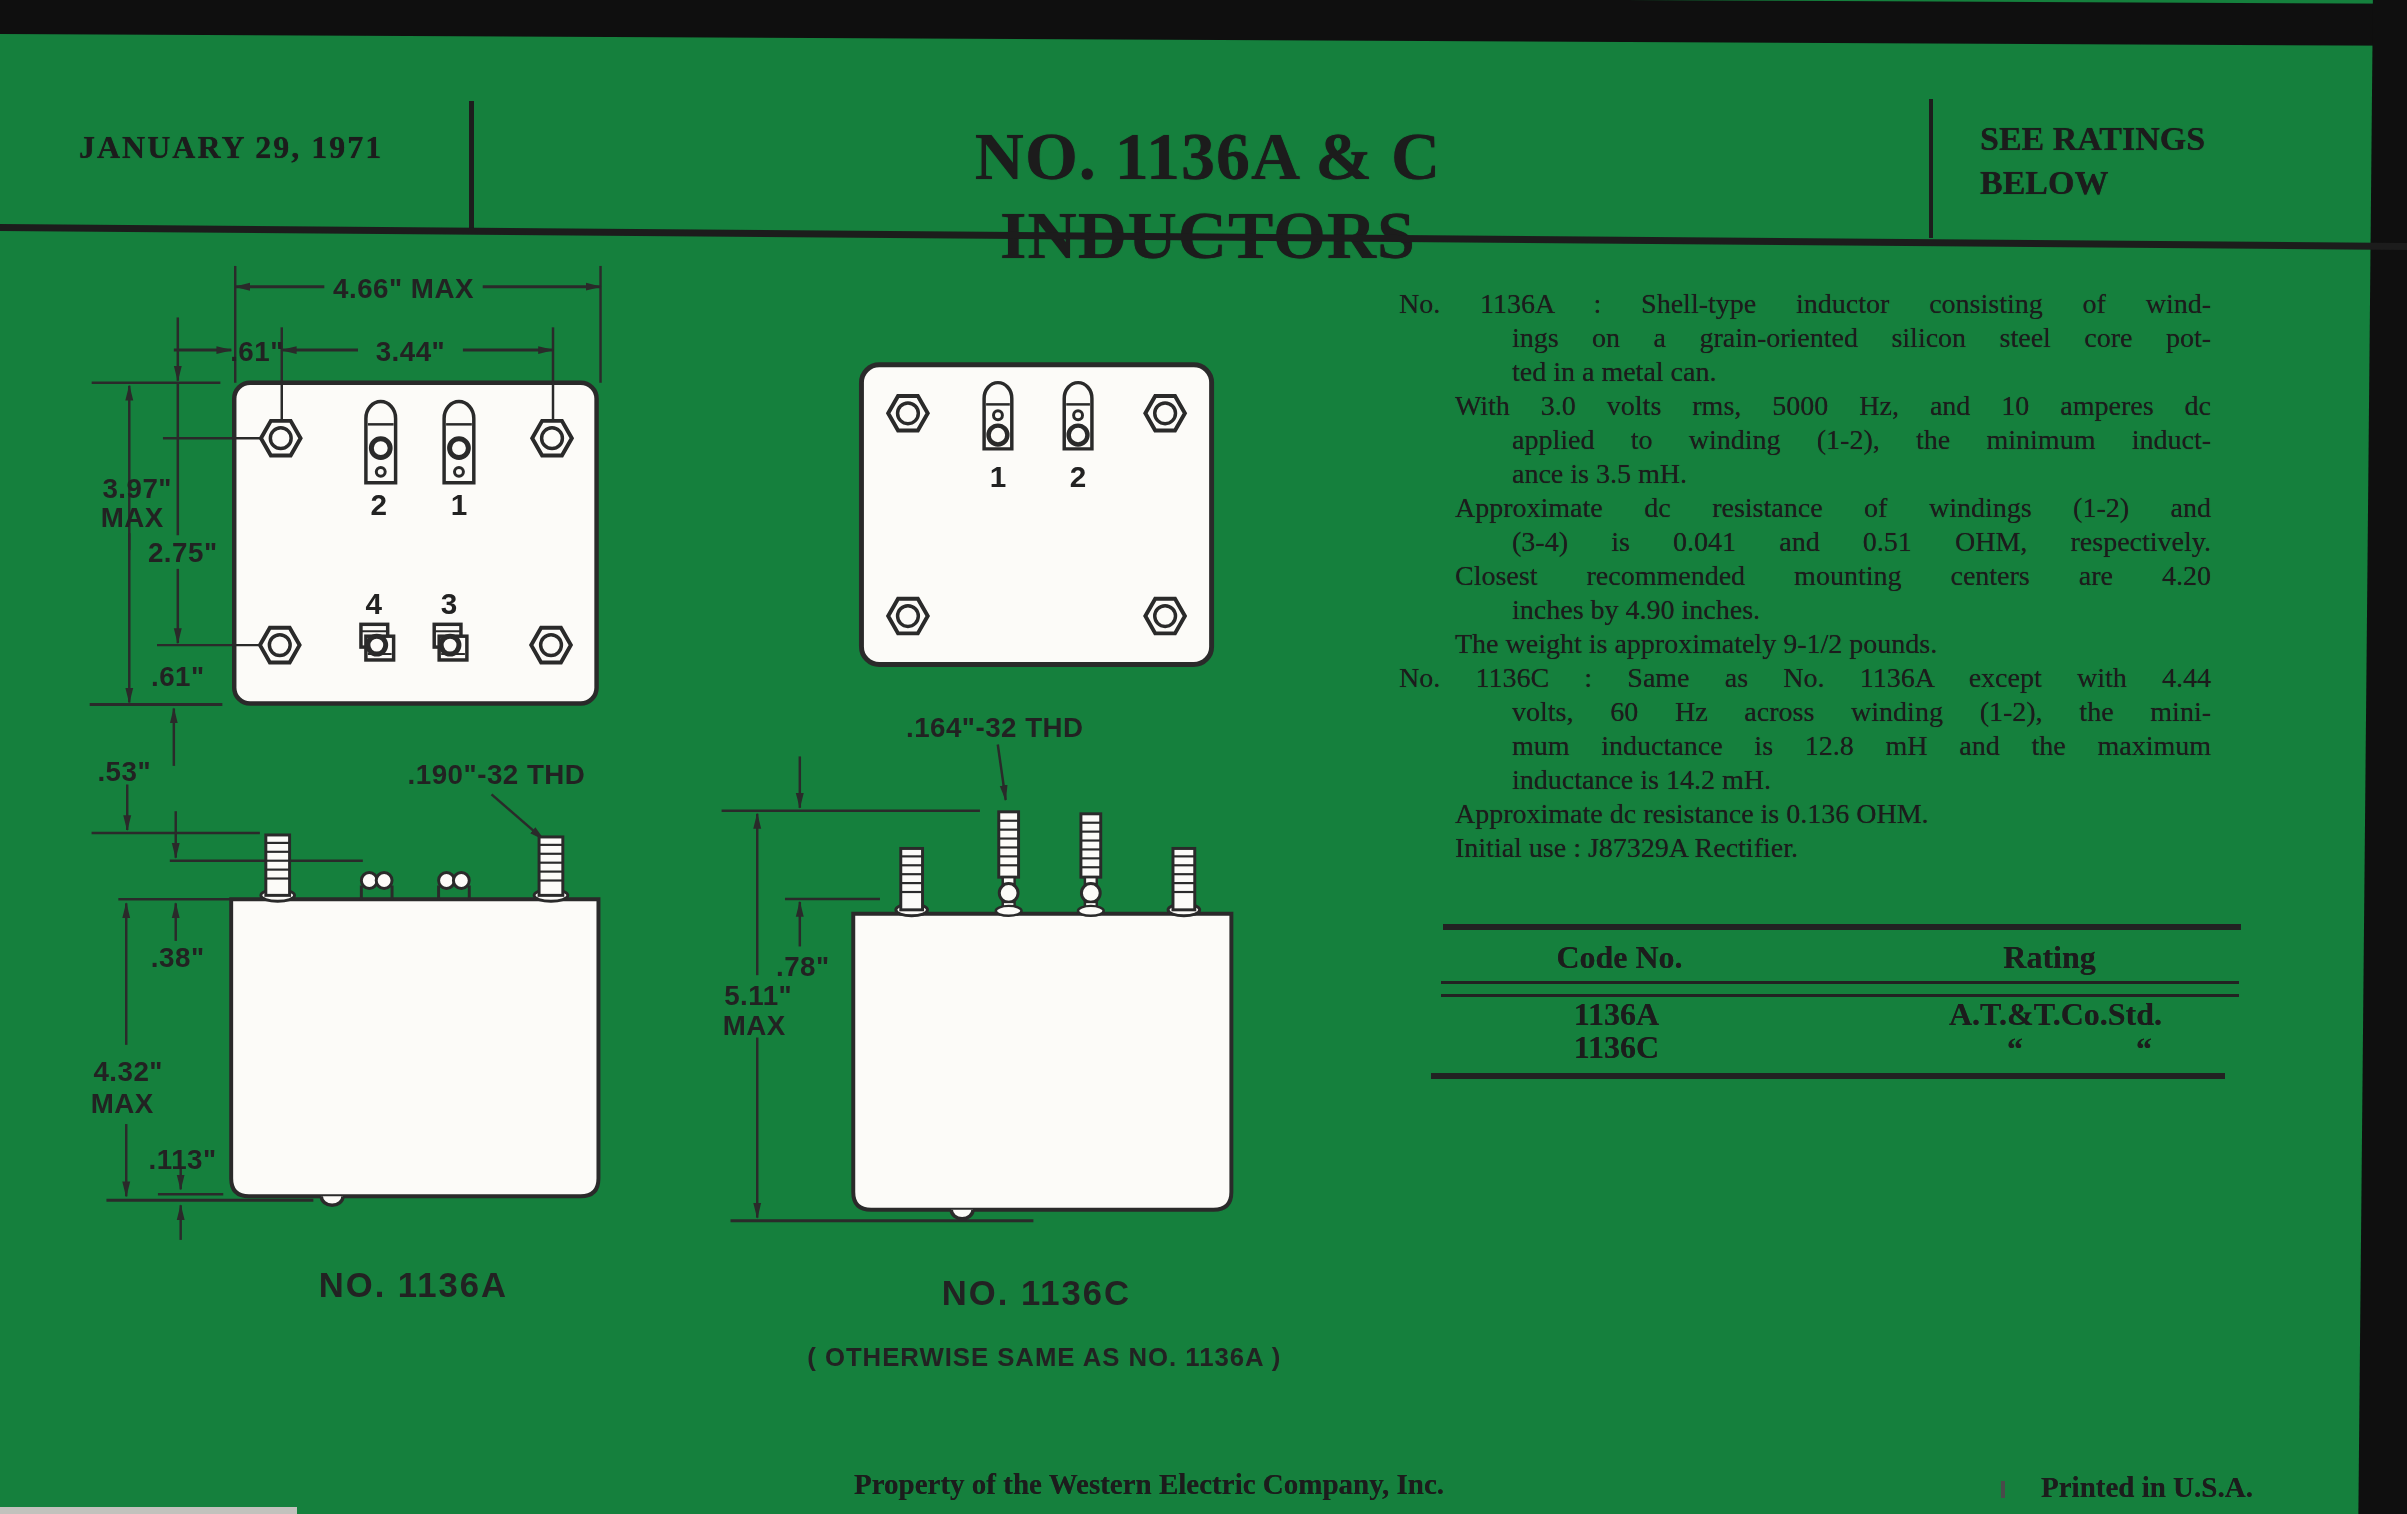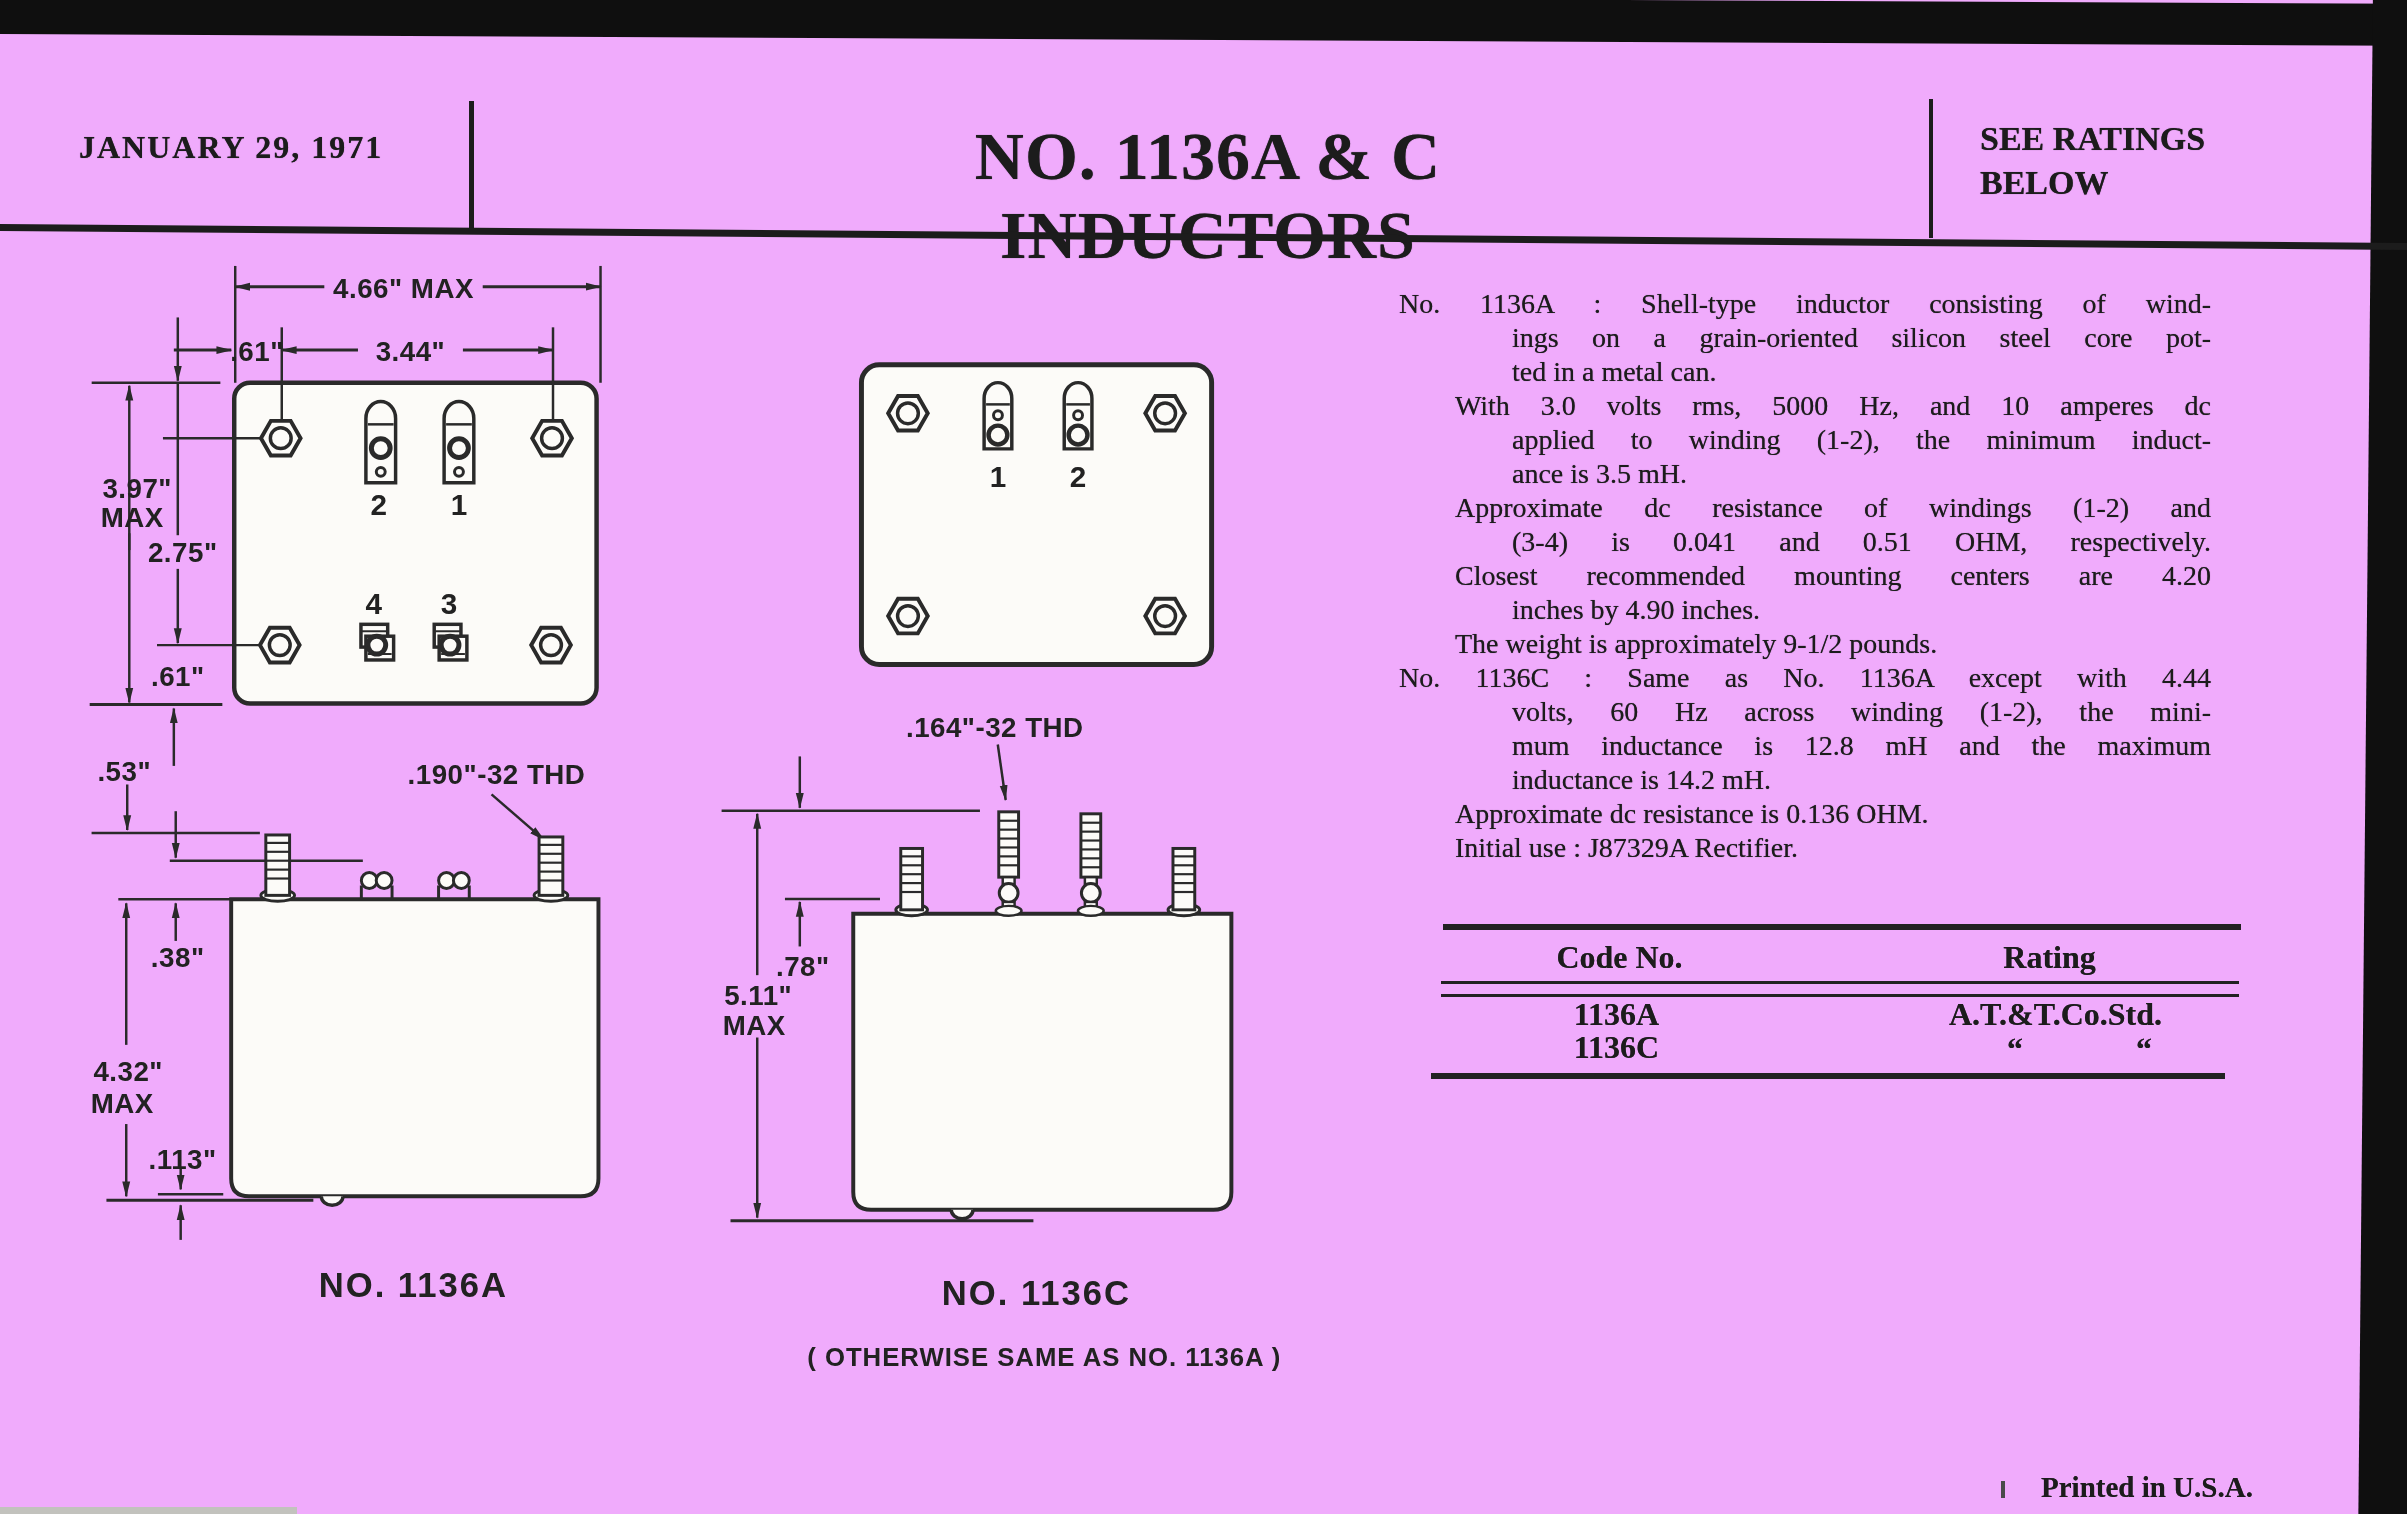--- a/index.html
+++ b/index.html
@@ -1,16 +1,16 @@
 <!DOCTYPE html>
 <html><head>
 <meta charset="utf-8">
 <style>
   html,body{margin:0;padding:0;background:#555;}
-  .page{position:relative;width:2408px;height:1515px;background:#f0abfc;overflow:hidden;
+  .page{position:relative;width:2408px;height:1515px;background:#15803d;overflow:hidden;
         font-family:"Liberation Serif", serif;color:#1c1c1c;}
   
   .scanbar-top{position:absolute;left:-12px;top:-8px;width:2445px;height:42px;background:#0f0f0f;
                transform:rotate(0.28deg);transform-origin:left top;}
   .scanbar-right{position:absolute;right:-16px;top:-10px;width:51px;height:1554px;background:#0f0f0f;
                transform:rotate(0.55deg);transform-origin:right top;}
   .scanbar-bottom{position:absolute;left:0;bottom:0;width:297px;height:8px;background:#c2c2bd;}
   .speck{position:absolute;left:2001px;top:1481px;width:4px;height:17px;background:#4a4a4a;}
   
   .hdr-date{position:absolute;left:79px;top:129px;font-size:32px;font-weight:bold;letter-spacing:2px;
@@ -326,16 +326,17 @@
   <div class="tcell" style="left:1481px;top:939px;width:277px;">Code No.</div>
   <div class="tcell" style="left:1911px;top:939px;width:277px;">Rating</div>
   <div class="t-dbl"></div>
   <div class="tcell" style="left:1478px;top:996px;width:277px;">1136A</div>
   <div class="tcell" style="left:1917px;top:996px;width:277px;">A.T.&amp;T.Co.Std.</div>
   <div class="tcell" style="left:1478px;top:1029px;width:277px;">1136C</div>
   <div class="tcell" style="left:1995px;top:1031px;width:40px;">“</div>
   <div class="tcell" style="left:2124px;top:1031px;width:40px;">“</div>
   <div class="trule" style="left:1431px;top:1073px;width:794px;height:6px;"></div>
 
+  <div class="foot" style="left:854px;top:1468px;">Property of the Western Electric Company, Inc.</div>
   <div class="foot" style="left:2041px;top:1471px;">Printed in U.S.A.</div>
 
 </div>
 
 
 </body></html>

